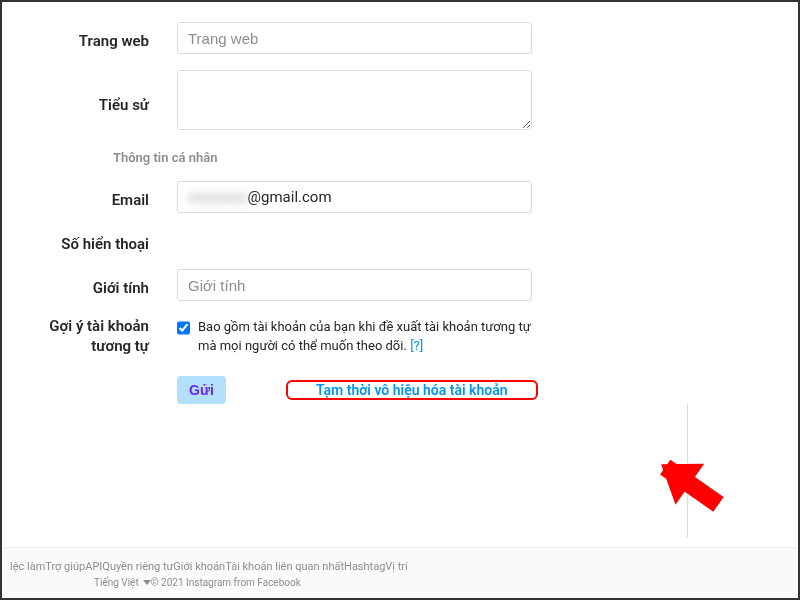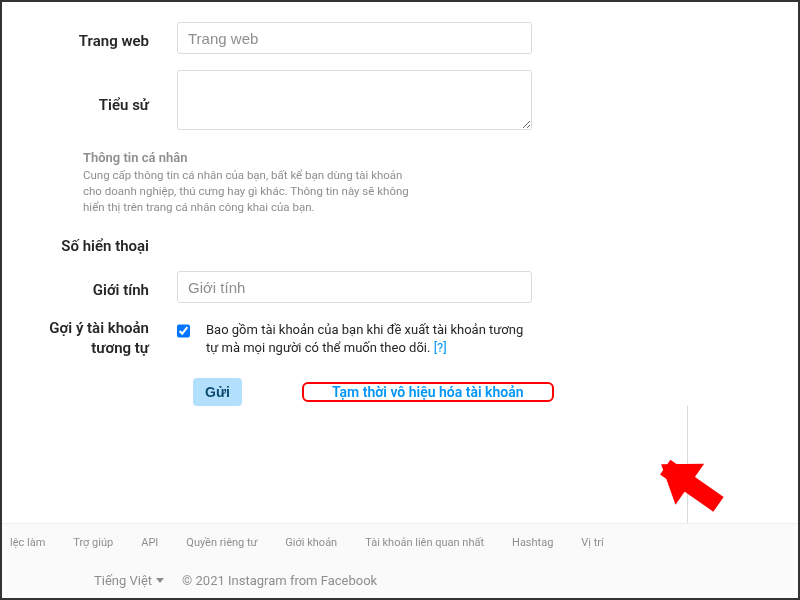--- a/index.html
+++ b/index.html
@@ -84,30 +84,30 @@
       margin-bottom: 2px;
     }
     
     .section-desc {
       font-size: 11.5px;
       color: #8e8e8e;
       line-height: 1.4;
     }
     
     .info-block {
-      padding-left: 81px;
+      padding-left: 111px;
       padding-right: 120px;
       margin-bottom: 16px;
       max-width: 530px;
     }
     
     .checkbox-row {
       display: flex;
       align-items: flex-start;
-      gap: 16px;
+      gap: 8px;
     }
     
     .checkbox-row input[type="checkbox"] {
       margin-top: 3px;
       width: 14px;
       height: 14px;
     }
     
     .checkbox-label {
       font-size: 13px;
@@ -124,28 +124,27 @@
       padding-left: 175px;
       padding-right: 120px;
       display: flex;
       align-items: center;
       gap: 60px;
       margin-top: 20px;
     }
     
     .submit-btn {
       background: #b2dffc;
-      color: #0c4a6e;
+      color: #6d28d9;
       border: none;
       border-radius: 4px;
       padding: 6px 12px;
       font-size: 14px;
       font-weight: 600;
       cursor: pointer;
-      margin-left: 16px;
     }
     
     .deactivate-link {
       color: #0095f6;
       font-size: 14px;
       font-weight: 600;
       text-decoration: none;
       border: 2px solid #ff0000;
       border-radius: 6px;
       padding: 0 28px;
@@ -157,36 +156,35 @@
       left: 0;
       right: 0;
       padding: 12px 8px 10px 8px;
       background: #fafafa;
       border-top: 1px solid #efefef;
     }
     
     .footer-links {
       display: flex;
       flex-wrap: wrap;
-      gap: 28px;
+      gap: 0;
       font-size: 11px;
       color: #8e8e8e;
-      margin-bottom: 24px;
+      margin-bottom: 4px;
     }
     
     .footer-links a {
       color: #8e8e8e;
       text-decoration: none;
     }
     
     .footer-bottom {
       display: flex;
       align-items: center;
-      gap: 18px;
-      font-size: 13px;
+      font-size: 10px;
       color: #8e8e8e;
       padding-left: 84px;
     }
     
     .lang-select {
       display: flex;
       align-items: center;
       gap: 4px;
       cursor: pointer;
     }
@@ -243,23 +241,31 @@
 
   <div class="form-row">
     <label class="form-label">Tiểu sử</label>
     <div class="form-input-area">
       <textarea class="textarea-input" style=""></textarea>
     </div>
   </div>
 
   <div class="info-block">
     <div class="section-header">Thông tin cá nhân</div>
-    <div class="section-desc">Cung cấp thông tin cá nhân của bạn, bất kể bạn dùng tài khoản cho doanh nghiệp, thú cưng hay gì khác. Thông tin này sẽ không hiển thị trên trang cá nhân công khai của bạn.</div>
-  </div>
-
+  </div>
+
+  <div class="form-row">
+    <label class="form-label">Email</label>
+    <div class="form-input-area">
+      <div class="text-input" style="display:flex;align-items:center;">
+        <span class="blurred">xxxxxxxx</span>
+          <span>@gmail.com</span>
+      </div>
+    </div>
+  </div>
 
   <div class="form-row">
     <label class="form-label">Số hiển thoại</label>
   </div>
 
   <div class="form-row">
     <label class="form-label">Giới tính</label>
     <div class="form-input-area">
       <input type="text" class="text-input" placeholder="Giới tính" style="">
     </div>

